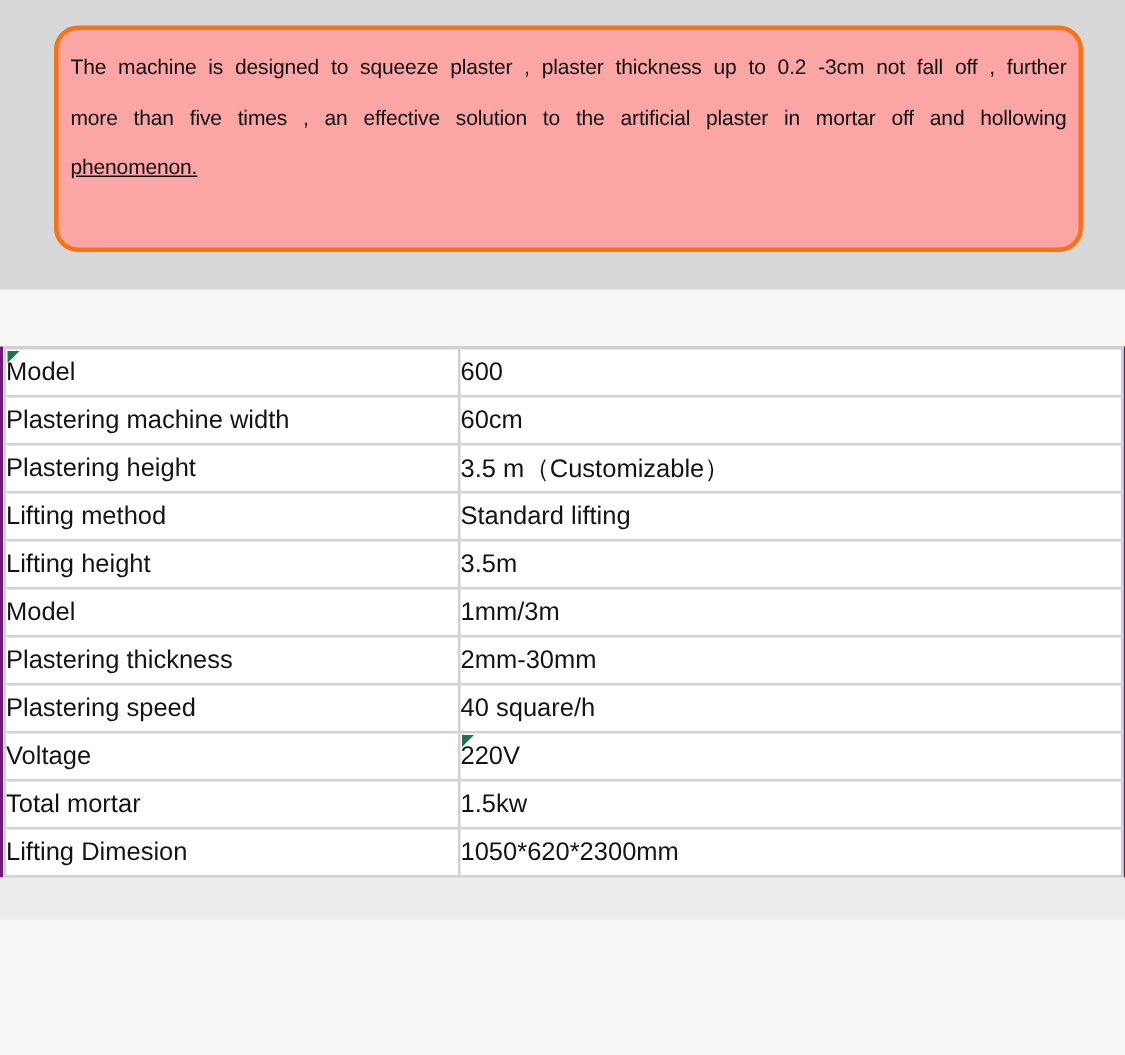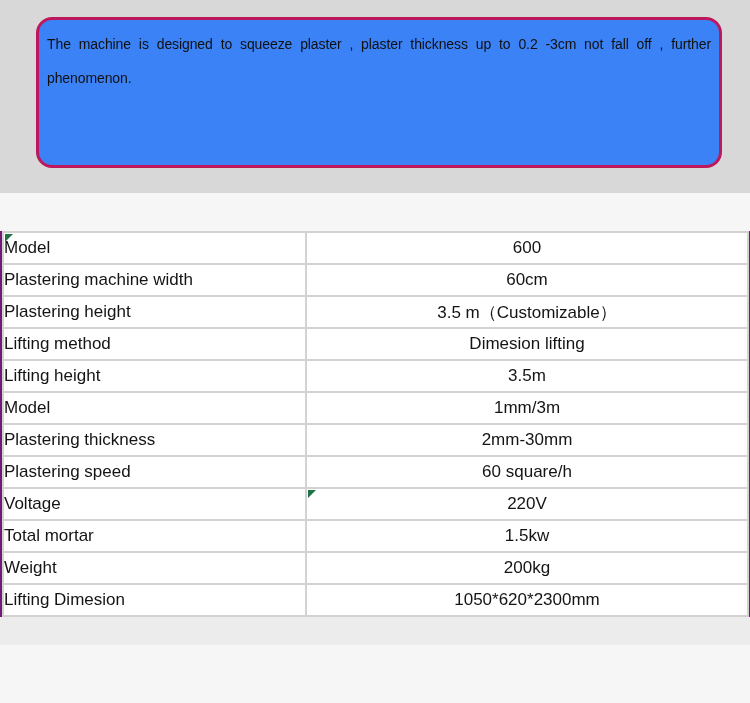--- a/index.html
+++ b/index.html
@@ -18,35 +18,35 @@
     width: 750px;
     height: 193px;
     background: #d8d8d8;
   }
   .notice-box {
     position: absolute;
     left: 36px;
     top: 17px;
     width: 686px;
     height: 151px;
-    background: #3b82f6;
-    border: 3px solid #be185d;
+    background: #fca5a5;
+    border: 3px solid #f97316;
     border-radius: 16px;
     padding: 8px 8px 0 8px;
     overflow: hidden;
   }
   .notice-line {
     font-size: 14px;
     line-height: 33.5px;
     letter-spacing: -0.1px;
     color: #101010;
     text-align: justify;
     text-align-last: justify;
   }
-  .notice-line.last { text-align: right; text-align-last: left; }
+  .notice-line.last { text-align: right; text-align-last: left; text-decoration: underline; }
 
   
   .mid-strip {
     width: 750px;
     height: 38px;
     background: #f6f6f6;
   }
 
   
   .table-wrap {
@@ -64,21 +64,21 @@
     border: 2px solid #d2d2d2;
     height: 32px;
     padding: 0;
     font-size: 17px;
     color: #141414;
     vertical-align: middle;
     position: relative;
     background: #ffffff;
   }
   td.label-cell { text-align: left; padding-left: 7px; }
-  td.value-cell { text-align: center; }
+  td.value-cell { text-align: left; }
   .corner-marker {
     position: absolute;
     left: 1px;
     top: 1px;
     width: 0;
     height: 0;
     border-top: 8px solid #217346;
     border-right: 8px solid transparent;
   }
 
@@ -88,20 +88,21 @@
     height: 28px;
     background: #ececec;
   }
 </style>
 </head>
 <body>
 
 <div class="band">
   <div class="notice-box">
     <div class="notice-line">The machine is designed to squeeze plaster , plaster thickness up to 0.2 -3cm not fall off , further</div>
+    <div class="notice-line">more than five times , an effective solution to the artificial plaster in mortar off and hollowing</div>
     <div class="notice-line last">phenomenon.</div>
   </div>
 </div>
 
 <div class="mid-strip"></div>
 
 <div class="table-wrap">
   <table class="spec">
     <colgroup>
       <col style="width:303px">
@@ -115,49 +116,45 @@
       <tr>
         <td class="label-cell">Plastering machine width</td>
         <td class="value-cell">60cm</td>
       </tr>
       <tr>
         <td class="label-cell">Plastering height</td>
         <td class="value-cell">3.5 m（Customizable）</td>
       </tr>
       <tr>
         <td class="label-cell">Lifting method</td>
-        <td class="value-cell">Dimesion lifting</td>
+        <td class="value-cell">Standard lifting</td>
       </tr>
       <tr>
         <td class="label-cell">Lifting height</td>
         <td class="value-cell">3.5m</td>
       </tr>
       <tr>
         <td class="label-cell">Model</td>
         <td class="value-cell">1mm/3m</td>
       </tr>
       <tr>
         <td class="label-cell">Plastering thickness</td>
         <td class="value-cell">2mm-30mm</td>
       </tr>
       <tr>
         <td class="label-cell">Plastering speed</td>
-        <td class="value-cell">60 square/h</td>
+        <td class="value-cell">40 square/h</td>
       </tr>
       <tr>
         <td class="label-cell">Voltage</td>
         <td class="value-cell"><span class="corner-marker"></span>220V</td>
       </tr>
       <tr>
         <td class="label-cell">Total mortar</td>
         <td class="value-cell">1.5kw</td>
-      </tr>
-      <tr>
-        <td class="label-cell">Weight</td>
-        <td class="value-cell">200kg</td>
       </tr>
       <tr>
         <td class="label-cell">Lifting Dimesion</td>
         <td class="value-cell">1050*620*2300mm</td>
       </tr>
     </tbody>
   </table>
 </div>
 
 <div class="bottom-strip"></div>

